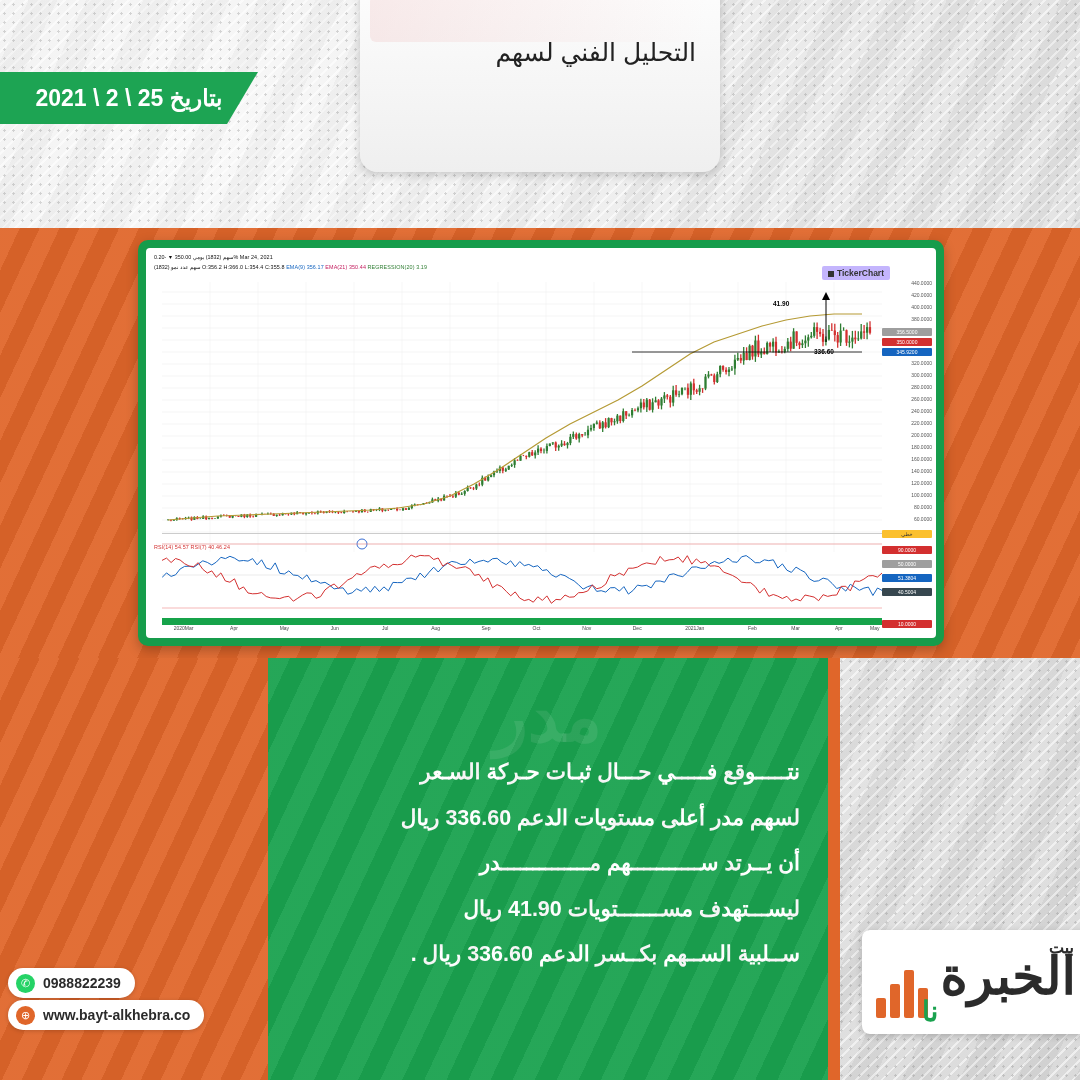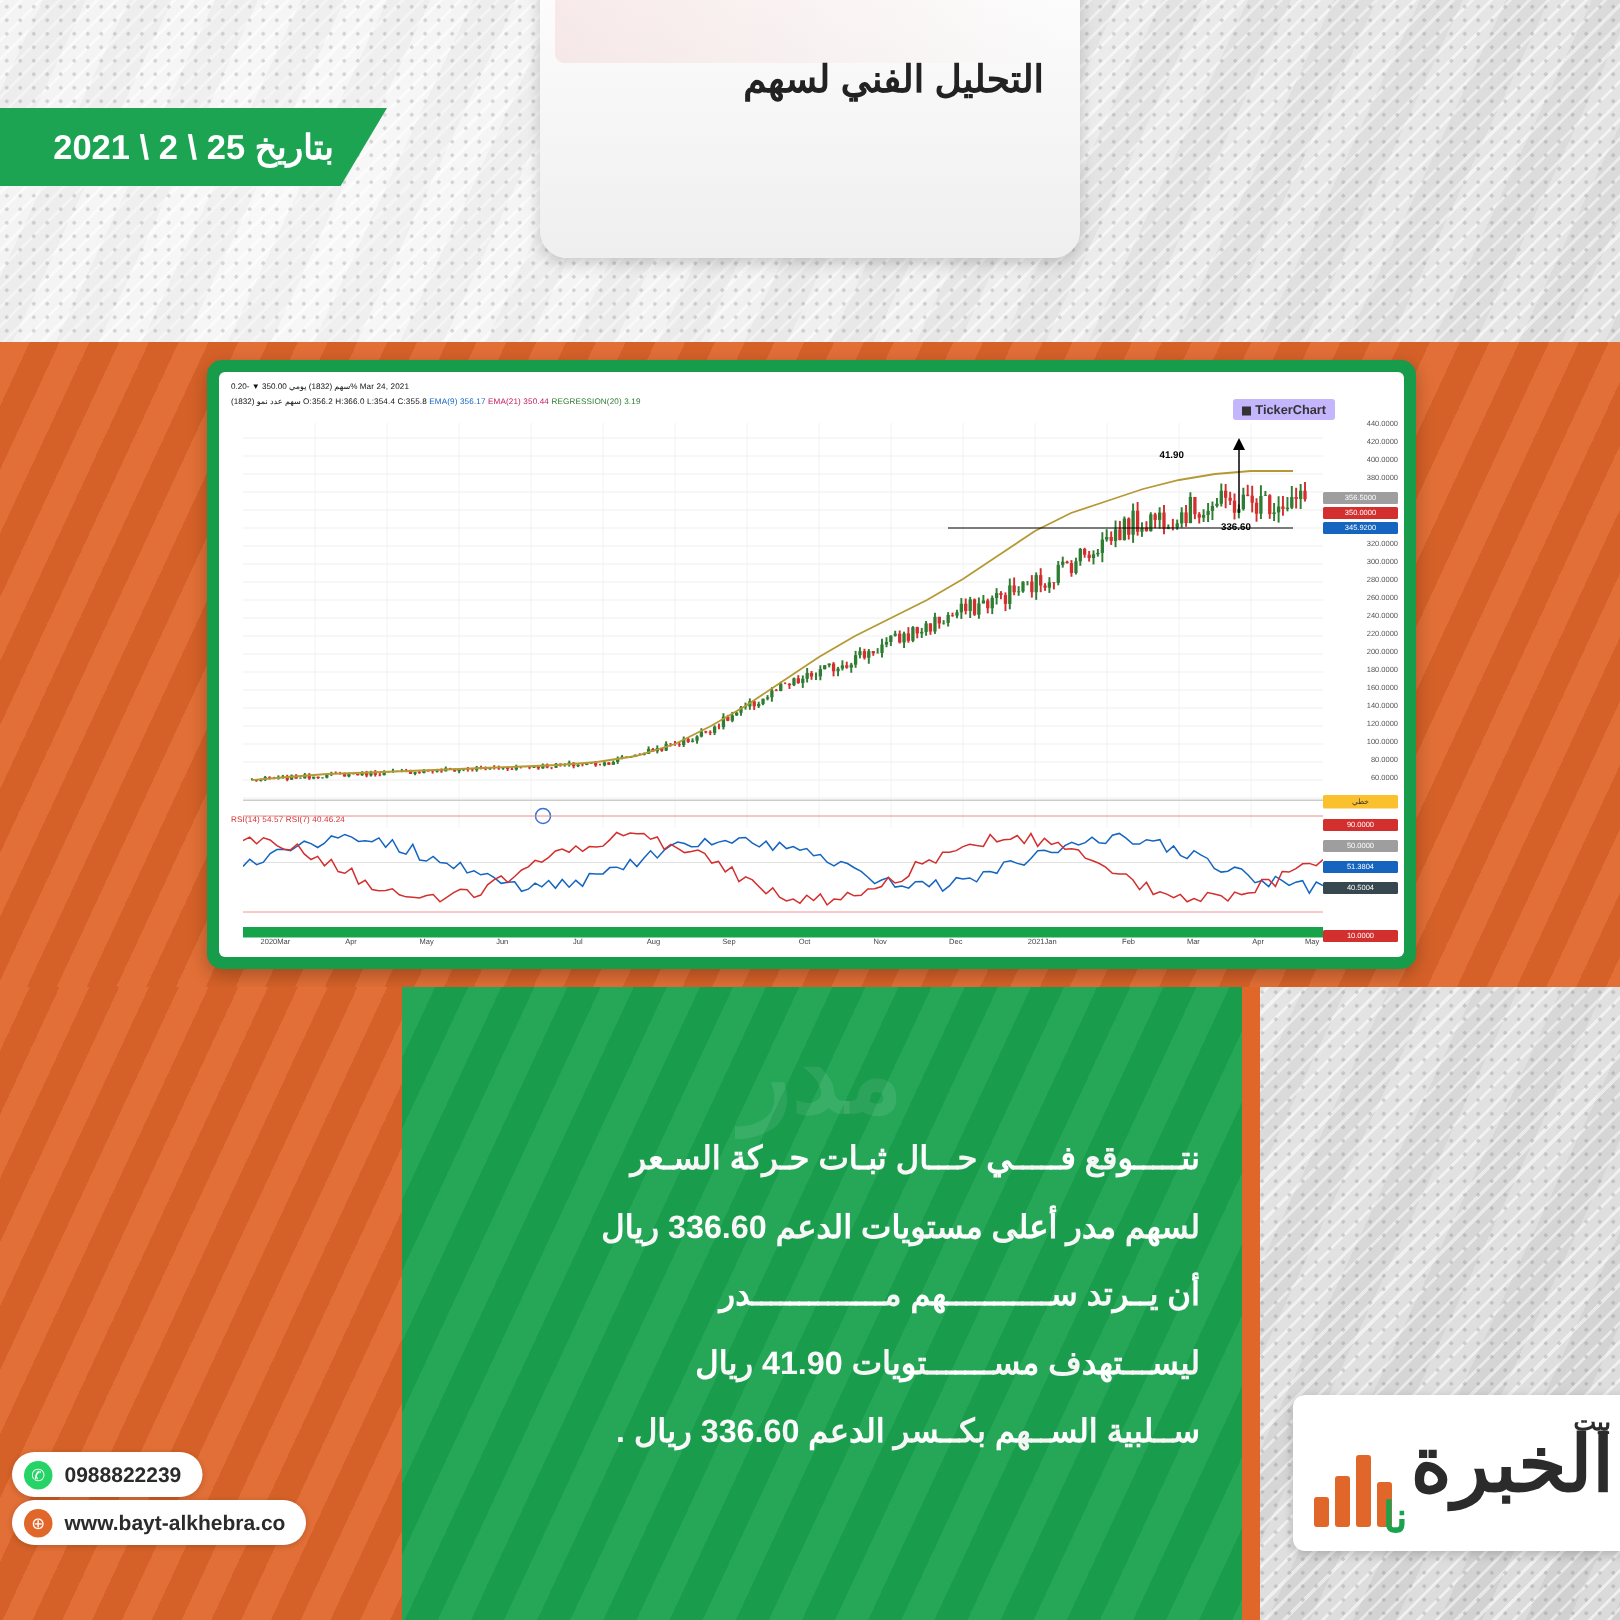--- a/index.html
+++ b/index.html
@@ -15,21 +15,21 @@
 
   
   .date-badge{position:absolute;left:0;top:72px;width:258px;height:52px;background:#1da453;
       display:flex;align-items:center;justify-content:center;color:#fff;font-size:23px;font-weight:bold;
       clip-path:polygon(0 0,100% 0,88% 100%,0 100%);letter-spacing:.5px;}
 
   
   .title-card{position:absolute;left:360px;top:-12px;width:360px;height:184px;background:linear-gradient(180deg,#fdfdfd 0%,#efefef 100%);
       border-radius:0 0 18px 18px;box-shadow:0 3px 10px rgba(0,0,0,.18);overflow:hidden;}
   .title-card .glow{position:absolute;left:10px;top:8px;width:340px;height:46px;background:linear-gradient(90deg,rgba(240,200,200,.35),rgba(255,255,255,.05));border-radius:6px;}
-  .title-line1{position:absolute;right:24px;top:50px;font-size:25px;font-weight:bold;color:#222;direction:rtl;}
+  .title-line1{position:absolute;right:24px;top:50px;font-size:25px;font-weight:normal;color:#222;direction:rtl;}
   .title-line2{position:absolute;right:28px;top:62px;font-size:86px;font-weight:bold;color:#e0591f;direction:rtl;line-height:1;letter-spacing:-2px;}
 
   
   .orange-band{position:absolute;left:0;top:228px;width:1080px;height:430px;background:#e0662a;}
   .orange-band:after{content:"";position:absolute;inset:0;background:repeating-linear-gradient(115deg, rgba(255,255,255,.06) 0 18px, rgba(0,0,0,.05) 18px 36px);}
   .chart-frame{position:absolute;left:138px;top:240px;width:806px;height:406px;background:#169c4b;border-radius:10px;padding:8px;box-sizing:border-box;box-shadow:0 4px 12px rgba(0,0,0,.25);}
   .chart-inner{position:relative;width:100%;height:100%;background:#fff;border-radius:4px;overflow:hidden;}
 
   
   .tc-logo{position:absolute;right:46px;top:18px;font-size:8.5px;font-weight:bold;color:#333;background:#c4b5fd;padding:2px 6px;border-radius:2px;}

